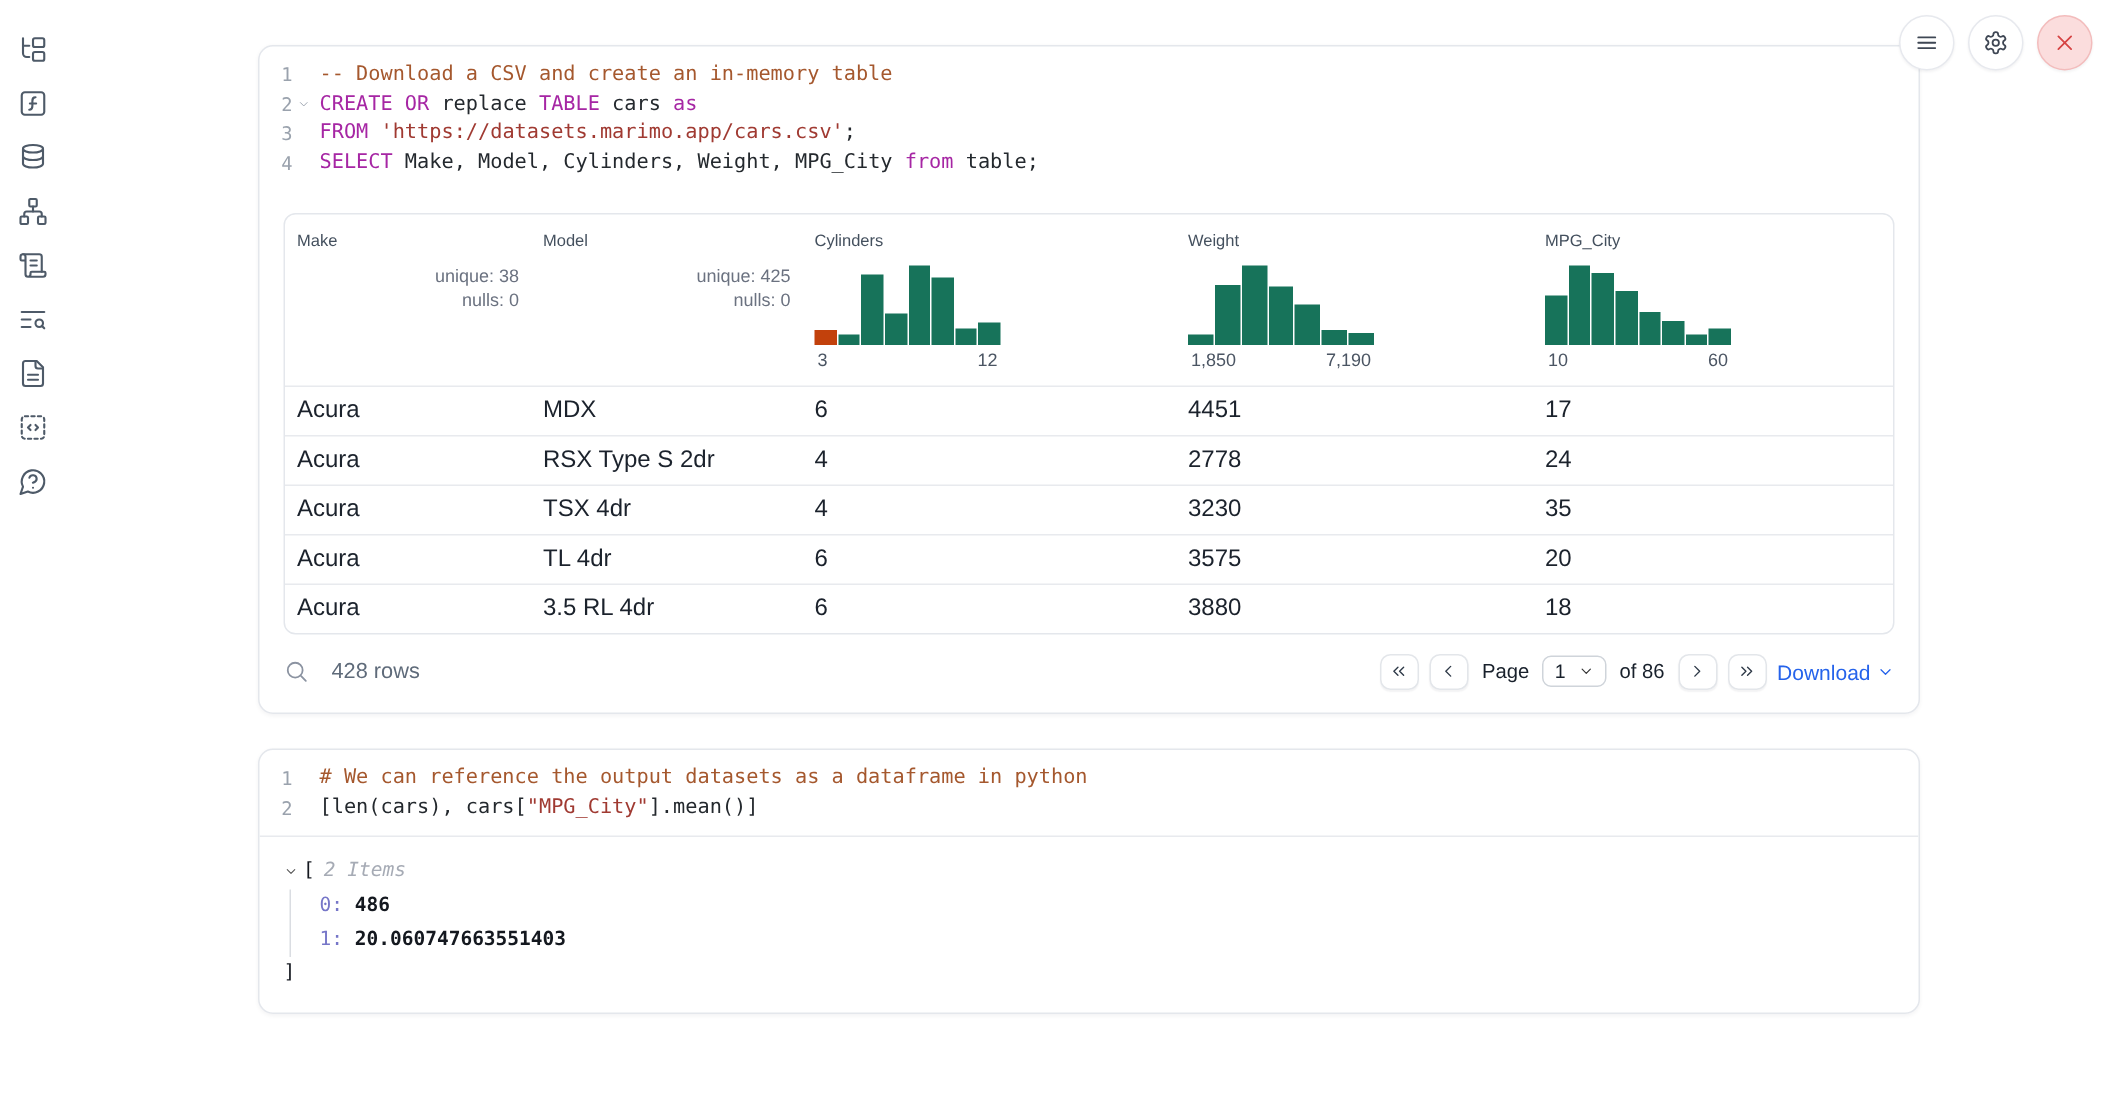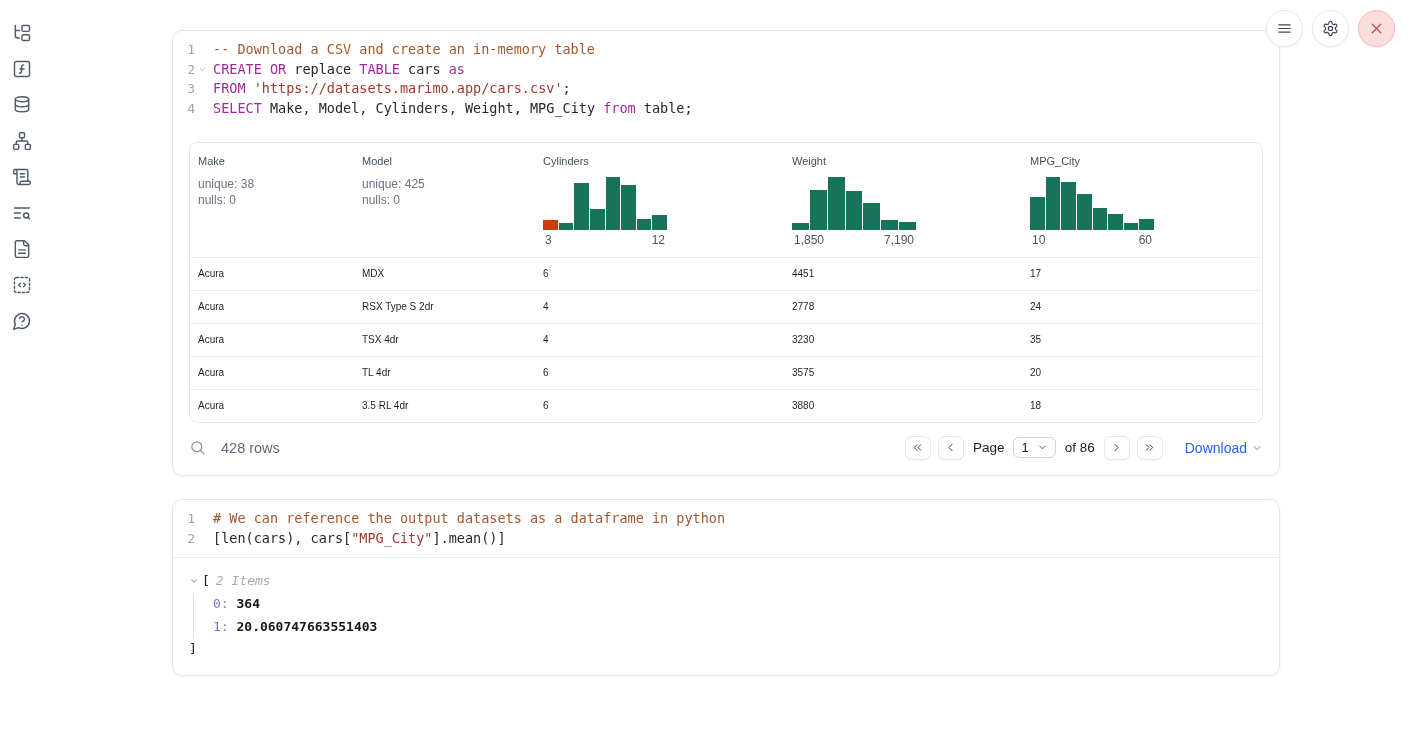--- a/index.html
+++ b/index.html
@@ -77,28 +77,28 @@
     font-family:inherit; outline:none; background:#fff;
   }
   .lang-badge { margin-left:auto; color:#15689e; font-weight:bold; font-size:12.5px; }
 
   
   .tbl { margin:14px 16px 0; border:1px solid #e4e7ec; border-radius:8px; overflow:hidden; }
   .tbl-header, .tbl-row { display:grid; grid-template-columns:164px 181px 249px 238px 1fr; }
   .tbl-header { padding:12px 0 10px; }
   .th { padding:0 8px; }
   .th-title { font-size:11px; color:#44505e; }
-  .th-stats { margin-top:9px; font-size:12px; color:#6b7280; line-height:16.5px; }
+  .th-stats { margin-top:9px; font-size:12px; color:#6b7280; line-height:16.5px;text-align:right; }
   .hist { margin-top:10px; width:124px; height:53px; display:flex; align-items:flex-end; gap:1px; }
   .bar { flex:1; }
   .hist-labels {
     width:124px; display:flex; justify-content:space-between;
     font-size:12px; color:#4b5563; margin-top:3px; padding:0 2px;
   }
-  .tbl-row { border-top:1px solid #e8eaee; height:33px; align-items:center; font-size:10px; color:#1b222c; }
+  .tbl-row { border-top:1px solid #e8eaee; height:33px; align-items:center; font-size:16px; color:#1b222c; }
   .td { padding:0 8px; }
 
   
   .tbl-footer { display:flex; align-items:center; padding:13px 16px 15px; }
   .search-btn { background:none; border:none; padding:0; color:#8b93a1; display:flex; cursor:pointer; }
   .search-btn svg { width:17px; height:17px; }
   .rows-count { margin-left:15px; color:#5f6b7a; font-size:14.5px; }
   .pager { margin-left:auto; display:flex; align-items:center; gap:7px; }
   .pg-btn {
     width:26px; height:24px; border:1px solid #e3e6ea; border-radius:7px;
@@ -109,21 +109,21 @@
   .pg-btn svg { width:13px; height:13px; }
   .pg-label { font-size:13.5px; color:#18202b; margin:0 2px; }
   .pg-select {
     display:flex; align-items:center; gap:8px;
     border:1px solid #cfd4da; border-radius:6px; padding:2px 7px;
     font-size:13px; color:#18202b; background:#fff; cursor:pointer;
   }
   .pg-select svg { width:11px; height:11px; color:#333; }
   .download {
     display:flex; align-items:center; gap:4px;
-    color:#2563eb; font-size:14px; margin-left:15px;
+    color:#2563eb; font-size:14px; 
     background:none; border:none; cursor:pointer; padding:0;
   }
   .download svg { width:12px; height:12px; }
 
   
   .divider { border-top:1px solid #e8eaee; }
   .tree {
     font-family:"DejaVu Sans Mono", monospace; font-size:13px;
     padding:13px 16px 16px; color:#14181f;
   }
@@ -480,21 +480,21 @@
               <span style="display: flex;">
                 <svg viewBox="0 0 24 24" fill="none" stroke="currentColor" stroke-width="1.7" stroke-linecap="round" stroke-linejoin="round">
                   <path d="m6 9 6 6 6-6"></path>
                 </svg>
               </span>
             </button>
           <span>[</span>
           <span class="tree-count">2 Items</span>
         </div>
         <div class="tree-body" id="tree-items">
-            <div class="tree-item"><span class="tree-key">0:</span> <span class="tree-val">364</span></div>
+            <div class="tree-item"><span class="tree-key">0:</span> <span class="tree-val">486</span></div>
             <div class="tree-item"><span class="tree-key">1:</span> <span class="tree-val">20.060747663551403</span></div>
           </div>
         <div class="tree-close">]</div>
       </div>
     </section>
 
   </div>
 </div>
 
 </body></html>

